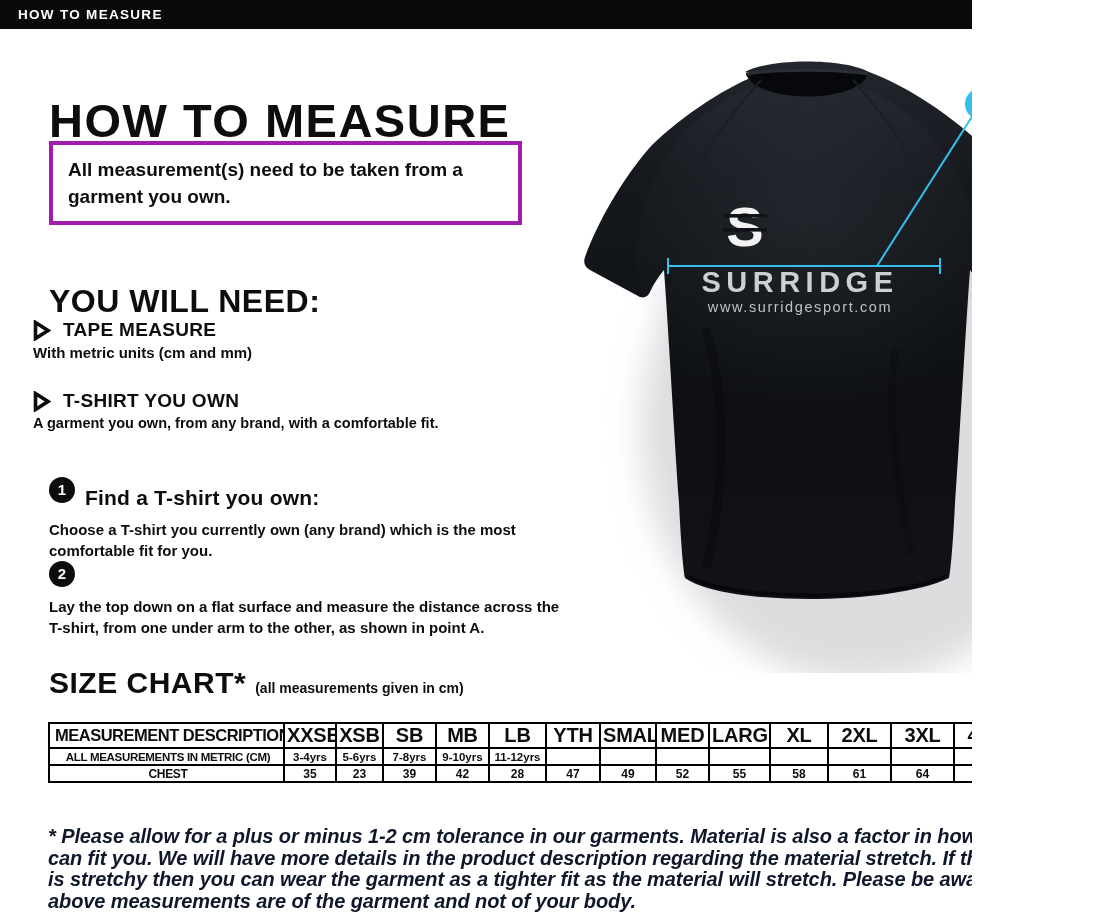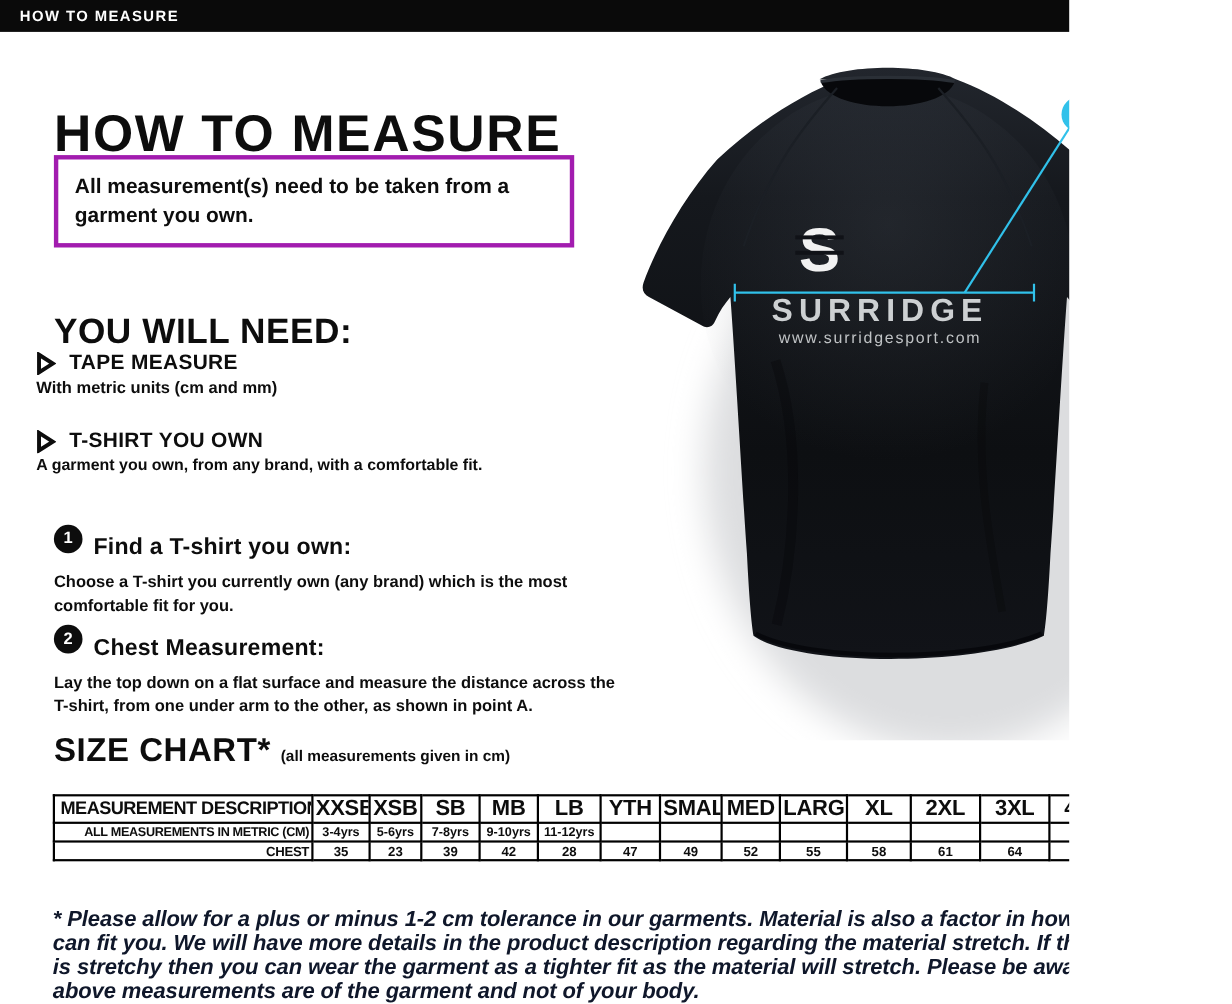--- a/index.html
+++ b/index.html
@@ -51,21 +51,21 @@
     position:absolute;left:48px;top:722px;width:1031px;table-layout:fixed;
     border-collapse:collapse;background:#fff;
   }
   .size-table th,.size-table td{
     border:2px solid #000;text-align:center;padding:0 2px;overflow:hidden;white-space:nowrap;
   }
   .size-table thead th{height:23px;font-size:20px;font-weight:800;letter-spacing:-0.2px;}
   .size-table thead th.desc{text-align:left;font-size:16.5px;letter-spacing:-0.5px;padding-left:5px;}
   .size-table tbody td{height:15px;font-size:12px;font-weight:600;}
   .size-table tbody tr.metric td{font-size:11.5px;font-weight:700;}
-  .size-table tbody td.desc{text-align:right;padding-left:5px;font-weight:700;letter-spacing:-0.3px;}
+  .size-table tbody td.desc{text-align:center;padding-left:5px;font-weight:700;letter-spacing:-0.3px;}
   
   .disclaimer{
     position:absolute;left:48px;top:806px;width:1042px;
     font-size:20px;font-weight:700;font-style:italic;line-height:21.5px;letter-spacing:-0.1px;color:#0f172a;
   }
   
   .tshirt-figure{position:absolute;left:555px;top:28px;}
 </style>
 </head>
 <body>
@@ -114,21 +114,20 @@
     <div class="step-head">
       <span class="step-badge">1</span>
       <span class="step-title">Find a T-shirt you own:</span>
     </div>
     <div class="step-desc">Choose a T-shirt you currently own (any brand) which is the most comfortable fit for you.</div>
   </div>
 
   <div class="step s2">
     <div class="step-head">
       <span class="step-badge">2</span>
-      <span class="step-title">Chest Measurement:</span>
     </div>
     <div class="step-desc">Lay the top down on a flat surface and measure the distance across the T-shirt, from one under arm to the other, as shown in point A.</div>
   </div>
 
   <div class="sizechart-head">
     <span class="sizechart-title">SIZE CHART*</span>
     <span class="sizechart-sub">(all measurements given in cm)</span>
   </div>
 
   <table class="size-table">

